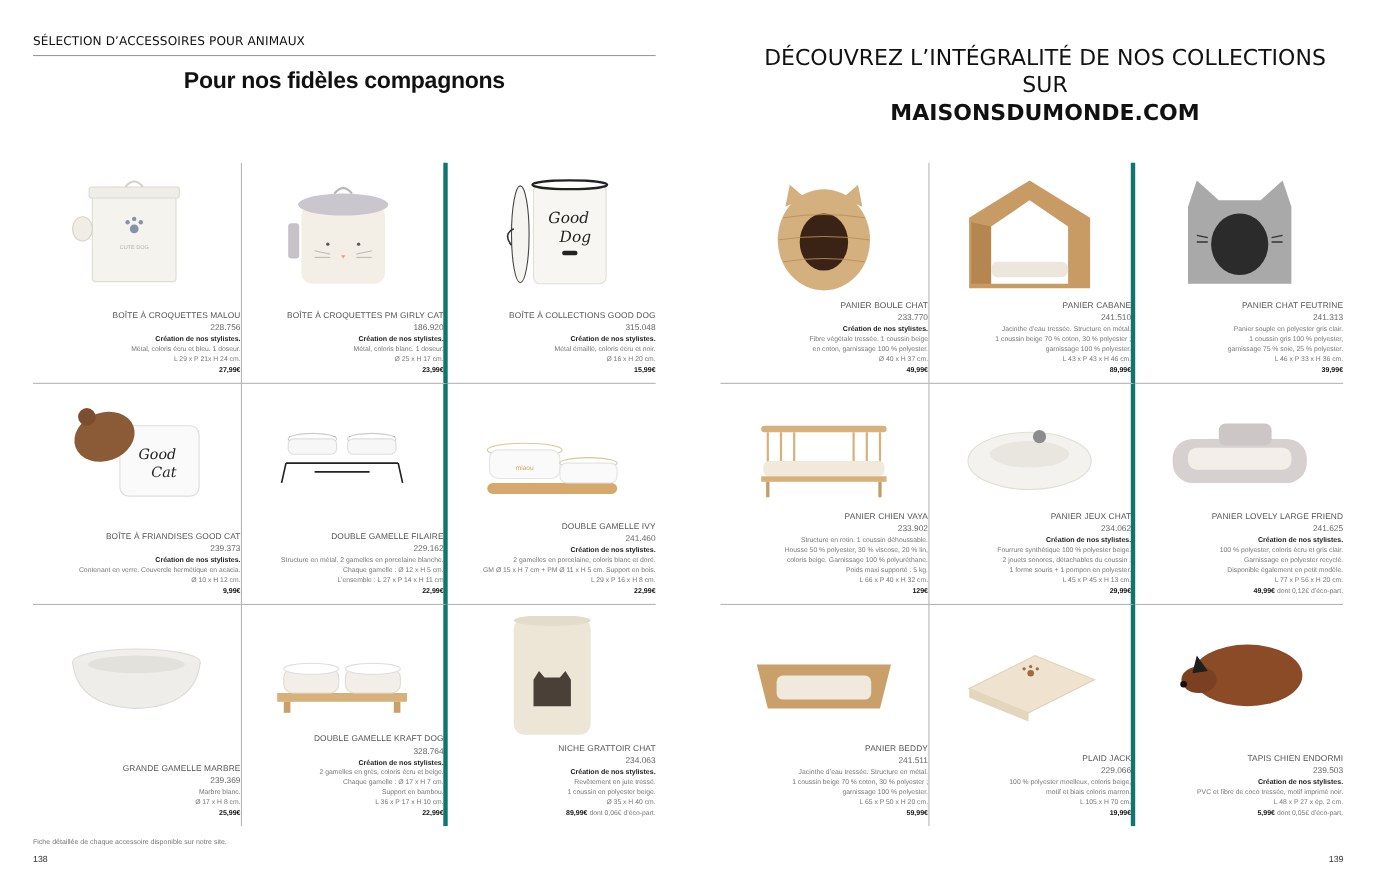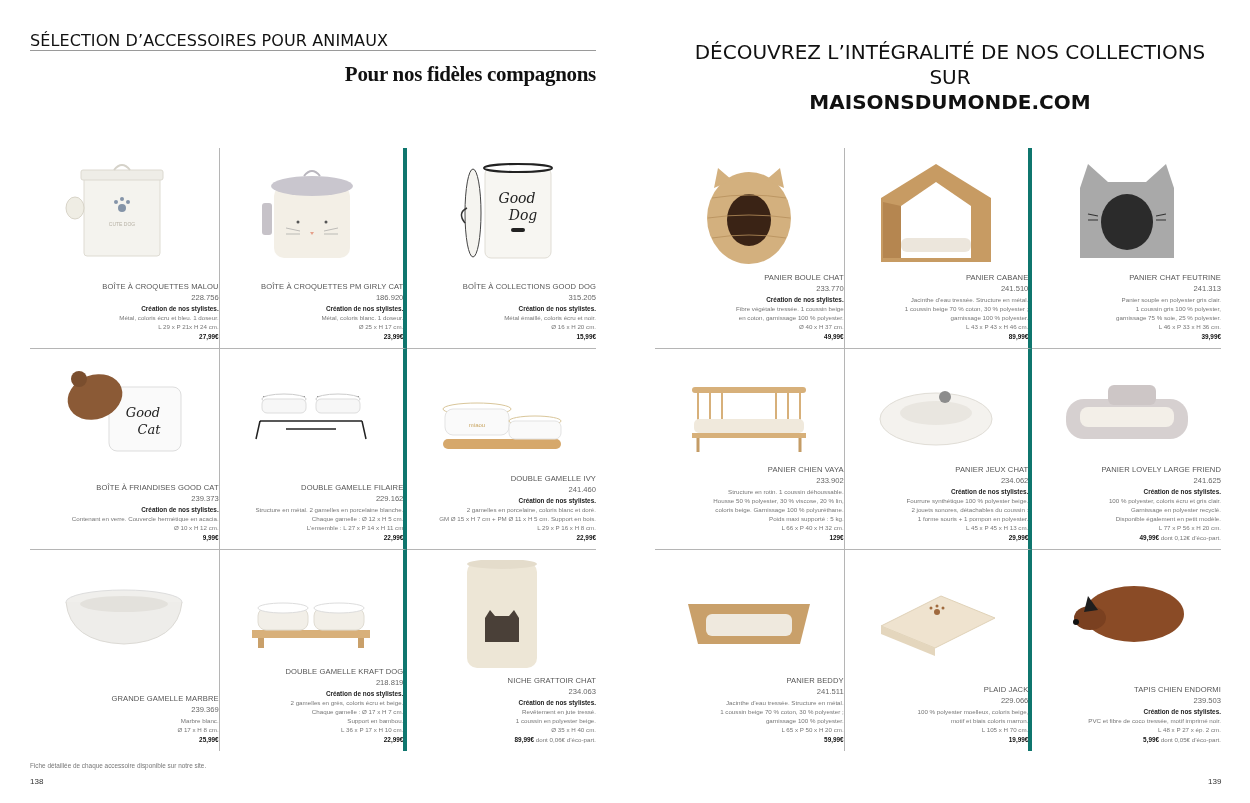--- a/index.html
+++ b/index.html
@@ -5,28 +5,28 @@
   * { box-sizing: border-box; margin: 0; padding: 0; }
   html, body { width: 1250px; height: 803px; background: #ffffff; overflow: hidden; }
   body { position: relative; font-family: "Liberation Sans", sans-serif; color: #222; }
 
   .page { position: absolute; top: 0; height: 803px; }
   .page-left { left: 0; width: 625px; }
   .page-right { left: 625px; width: 625px; }
 
   .section-label {
     position: absolute; left: 30px; top: 31px;
-    font-family: "DejaVu Sans", sans-serif; font-size: 16px; color: #111;
+    font-family: "DejaVu Sans", sans-serif; font-size: 11px; color: #111;
     letter-spacing: 0.1px;
   }
   .section-rule { position: absolute; left: 30px; top: 50px; width: 566px; height: 1px; background: #9a9a9a; }
 
   .headline {
-    position: absolute; left: 30px; width: 566px; top: 62px; text-align: right;
-    font-family: Liberation Serif, serif; font-weight: bold; font-size: 21px; color: #111;
+    position: absolute; left: 30px; width: 566px; top: 62px; text-align: center;
+    font-family: Liberation Sans, sans-serif; font-weight: bold; font-size: 21px; color: #111;
     letter-spacing: -0.3px;
   }
   .intro {
     position: absolute; left: 110px; width: 406px; top: 93px; text-align: center;
     font-family: "DejaVu Sans", sans-serif; font-size: 10.4px; line-height: 16px; color: #222;
   }
 
   .cta {
     position: absolute; left: 60px; width: 530px; top: 40px; text-align: center;
     font-family: "DejaVu Sans", sans-serif; font-size: 20px; color: #111; line-height: 25px;
@@ -115,21 +115,21 @@
         <rect x="48" y="10" width="66" height="90" rx="6" fill="#f7f6f2" stroke="#e0ddd5"></rect>
         <ellipse cx="81" cy="10" rx="34" ry="4" fill="#fff" stroke="#222" stroke-width="2"></ellipse>
         <ellipse cx="36" cy="55" rx="8" ry="44" fill="#f5f4f0" stroke="#444" stroke-width="1"></ellipse>
         <path d="M30 50 q-10 5 -2 15" fill="none" stroke="#333" stroke-width="1.5"></path>
         <text x="80" y="45" font-size="14" text-anchor="middle" fill="#222" font-family="DejaVu Serif, serif" font-style="italic">Good</text>
         <text x="86" y="62" font-size="14" text-anchor="middle" fill="#222" font-family="DejaVu Serif, serif" font-style="italic">Dog</text>
         <rect x="74" y="70" width="14" height="4" rx="2" fill="#222"></rect>
       </svg>
       <div class="info">
         <div class="pname">BOÎTE À COLLECTIONS GOOD DOG</div>
-        <div class="pref">315.205</div>
+        <div class="pref">315.048</div>
         <div class="pcreate">Création de nos stylistes.</div>
         <div class="pdesc">Métal émaillé, coloris écru et noir.</div>
         <div class="pdesc">Ø 16 x H 20 cm.</div>
         <div class="pprice"><span>15,99€</span></div>
       </div>
     </div>
 
     <div class="cell">
       <svg class="prod-img" viewBox="0 0 130 112">
         <rect x="50" y="28" width="72" height="64" rx="8" fill="#fafafa" stroke="#ddd"></rect>
@@ -204,21 +204,21 @@
         <rect x="6" y="70" width="118" height="8" fill="#d8b07a"></rect>
         <rect x="12" y="78" width="6" height="10" fill="#c9a06a"></rect>
           <rect x="112" y="78" width="6" height="10" fill="#c9a06a"></rect>
         <rect x="12" y="48" width="50" height="22" rx="8" fill="#f2efe8" stroke="#e0dcd2"></rect>
         <rect x="68" y="48" width="50" height="22" rx="8" fill="#f2efe8" stroke="#e0dcd2"></rect>
         <ellipse cx="37" cy="48" rx="25" ry="5" fill="#fff" stroke="#ddd"></ellipse>
         <ellipse cx="93" cy="48" rx="25" ry="5" fill="#fff" stroke="#ddd"></ellipse>
       </svg>
       <div class="info">
         <div class="pname">DOUBLE GAMELLE KRAFT DOG</div>
-        <div class="pref">218.819</div>
+        <div class="pref">328.764</div>
         <div class="pcreate">Création de nos stylistes.</div>
         <div class="pdesc">2 gamelles en grès, coloris écru et beige.</div>
         <div class="pdesc">Chaque gamelle : Ø 17 x H 7 cm.</div>
         <div class="pdesc">Support en bambou.</div>
         <div class="pdesc">L 36 x P 17 x H 10 cm.</div>
         <div class="pprice"><span>22,99€</span></div>
       </div>
     </div>
     <div class="cell lastrow">
       <svg class="prod-img" viewBox="0 0 130 112">

